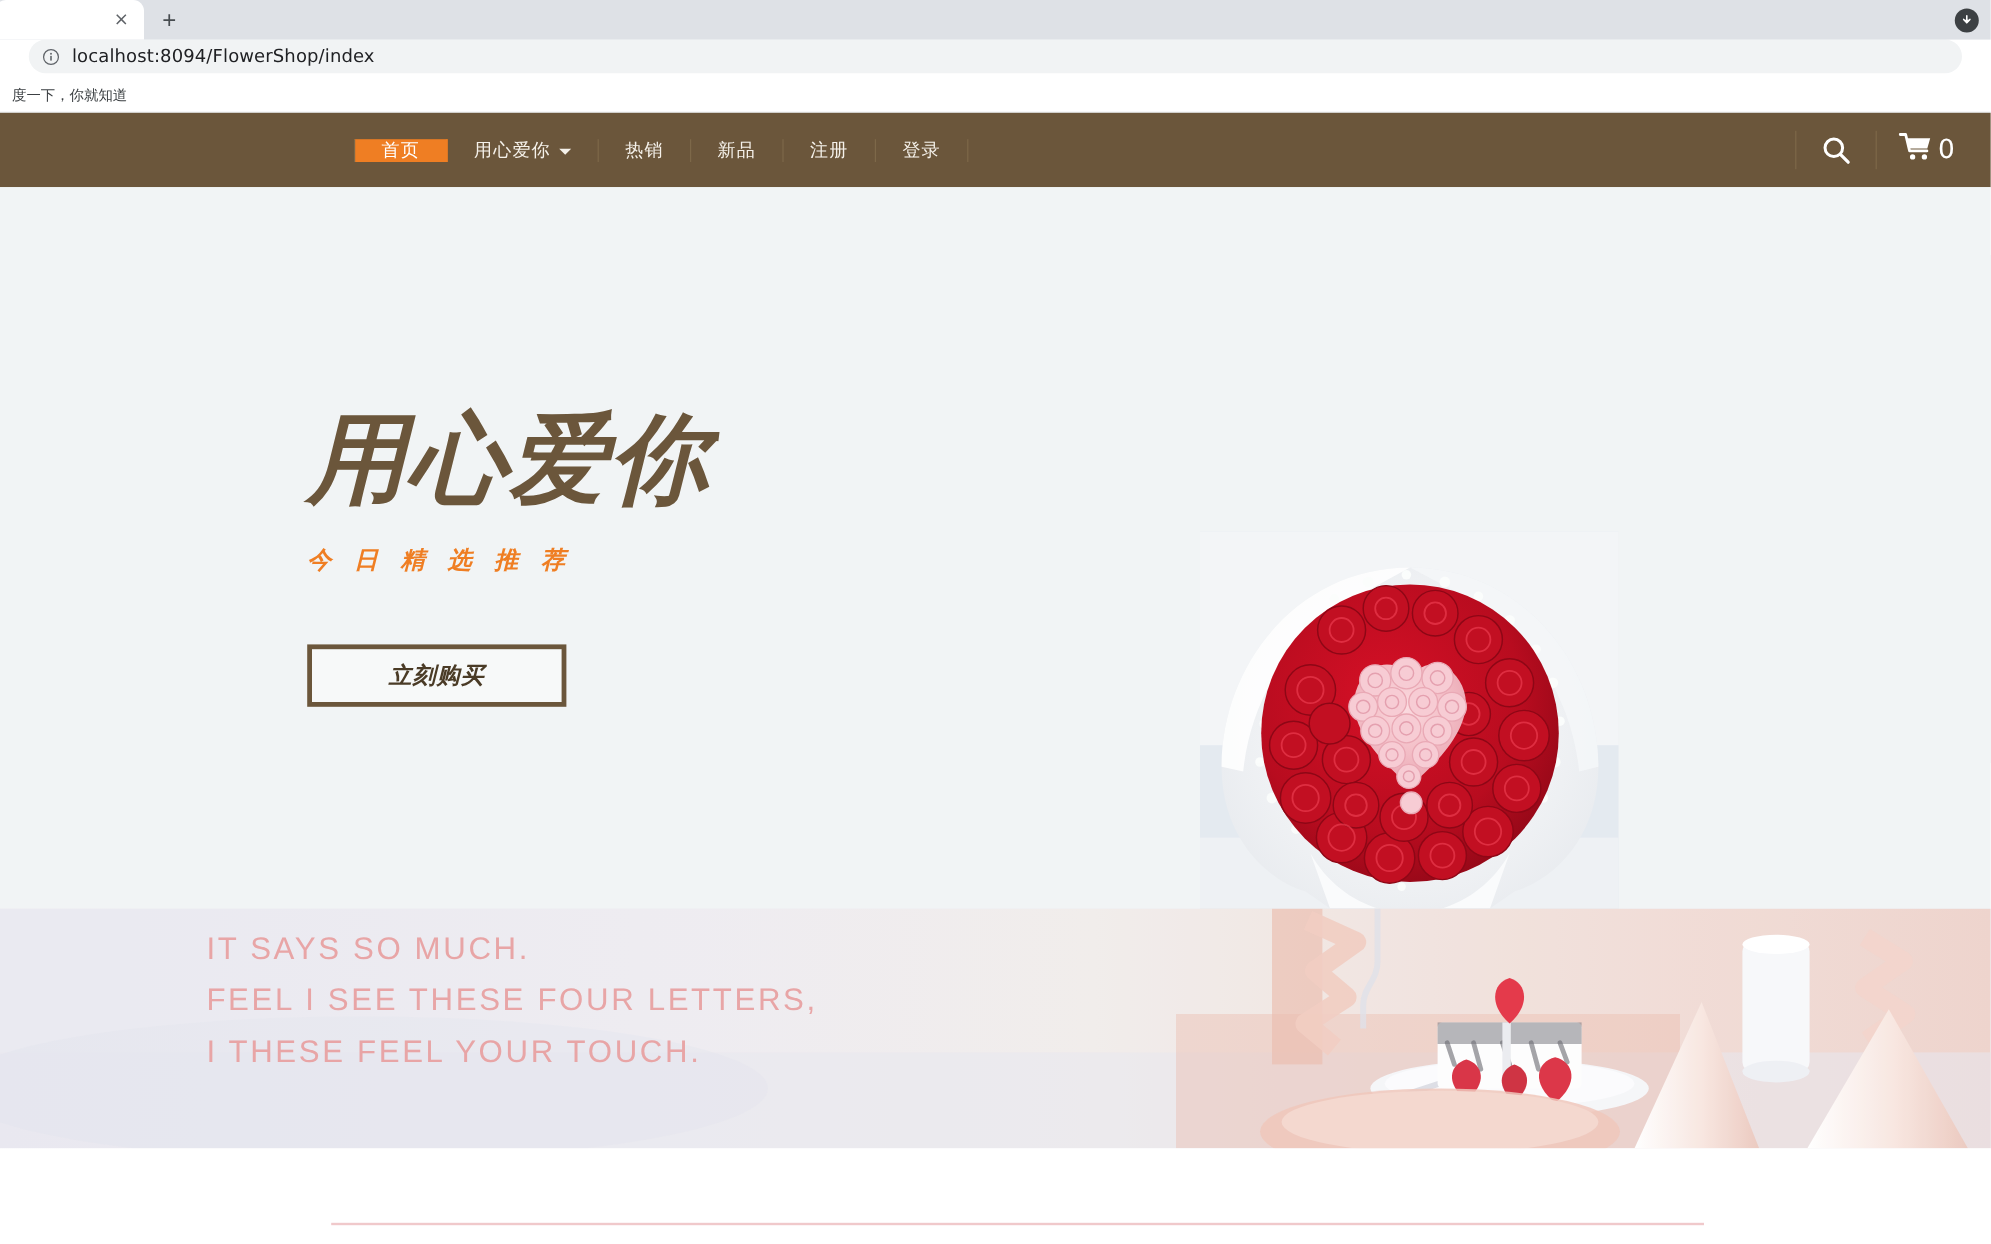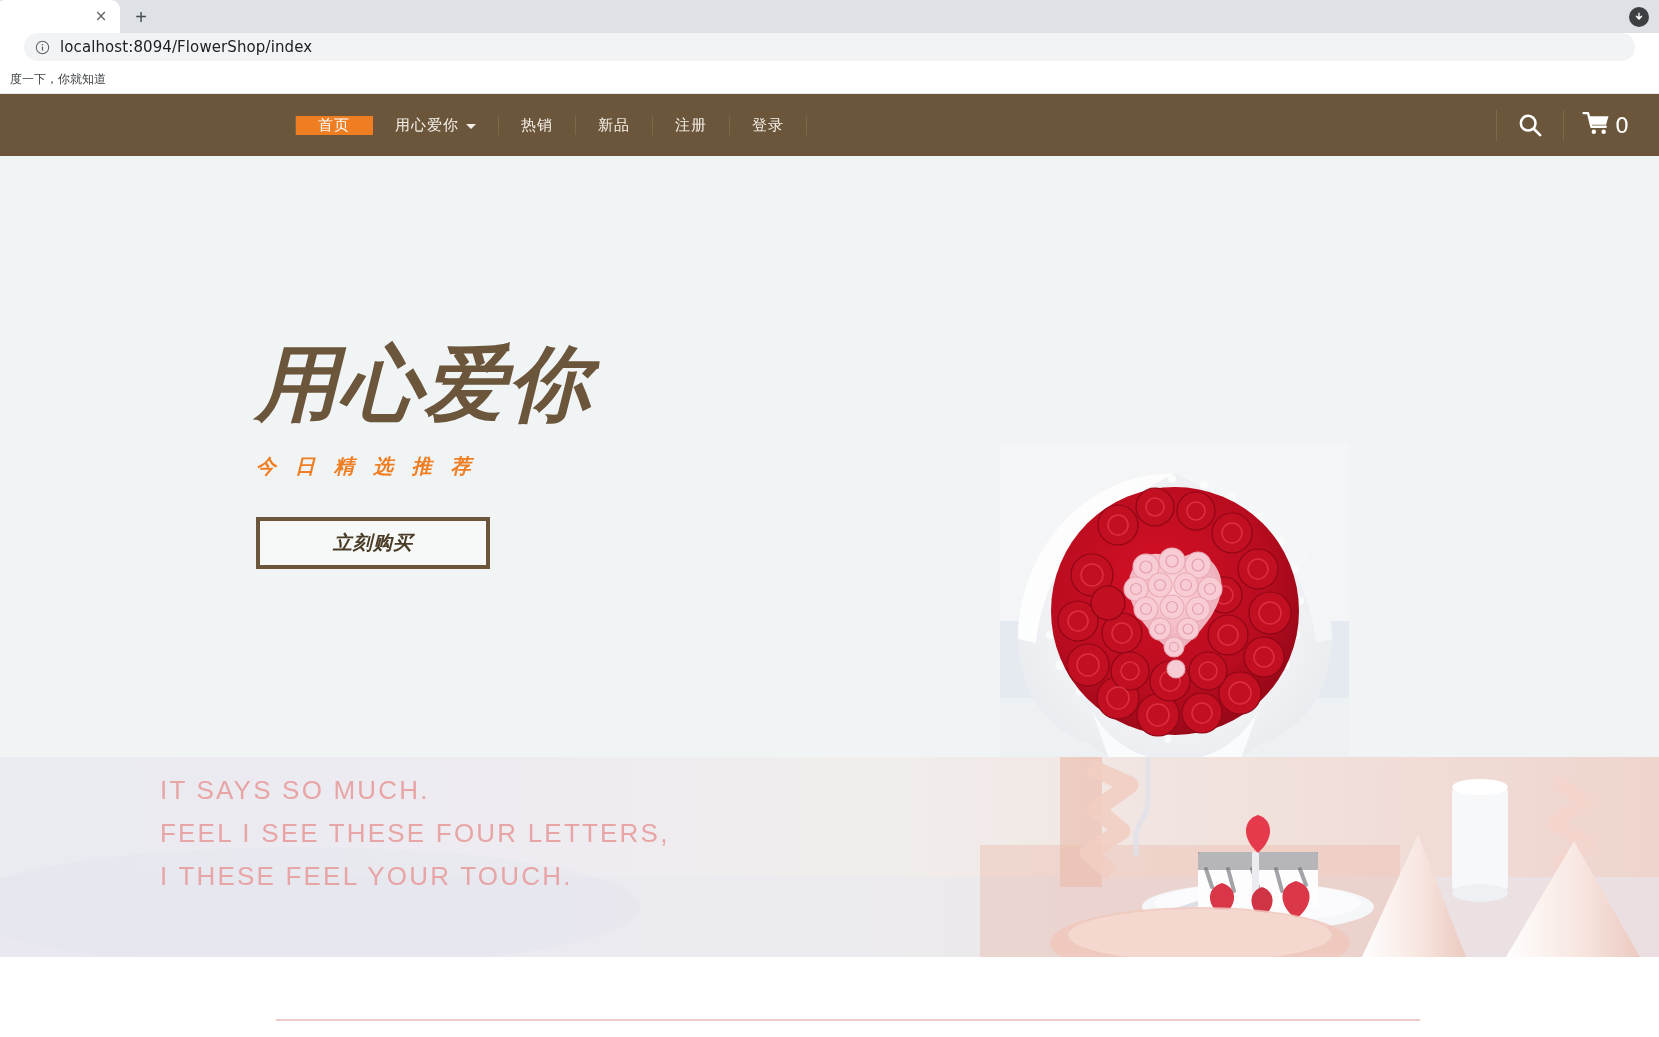--- a/index.html
+++ b/index.html
@@ -195,22 +195,22 @@
   }
   .hero-sub {
     margin-top: 28px;
     font-size: 20px;
     font-weight: bold;
     color: #ef7e23;
     letter-spacing: 6px;
     font-family: "DejaVu Sans", sans-serif;
   }
   .hero-btn {
-    margin-top: 37px;
-    width: 234px;
+    margin-top: 57px;
+    width: 216px;
     height: 52px;
     border: 4px solid #6b563b;
     background: #f7f9f9;
     display: flex;
     align-items: center;
     justify-content: center;
     font-size: 19px;
     font-weight: bold;
     color: #4a3b26;
     letter-spacing: 1px;
@@ -236,21 +236,21 @@
     overflow: hidden;
     background: #e9e9ef;
   }
   .promo svg.promo-bg {
     position: absolute; inset: 0;
     width: 100%; height: 100%;
     display: block;
   }
   .promo-text {
     position: absolute;
-    left: 160px;
+    left: 172px;
     top: 12px;
     z-index: 2;
   }
   .promo-line {
     font-size: 26px;
     letter-spacing: 2.2px;
     color: #e8a5a6;
     line-height: 43px;
     white-space: nowrap;
     font-family: "Liberation Sans", sans-serif;

